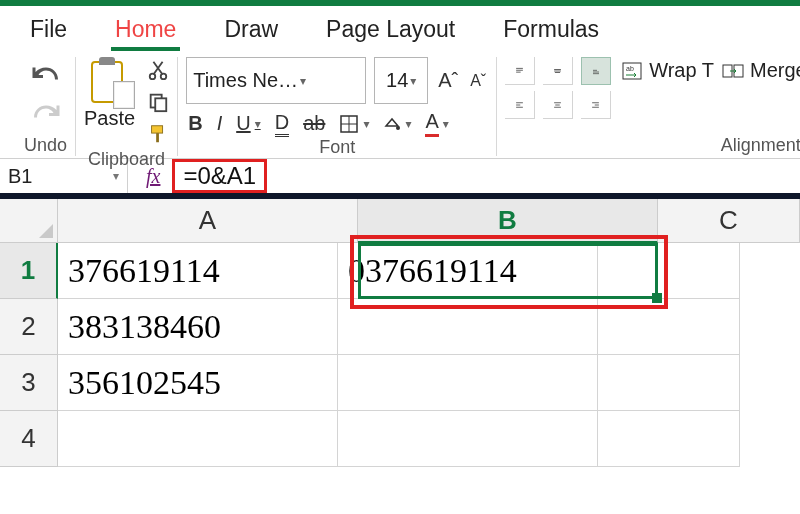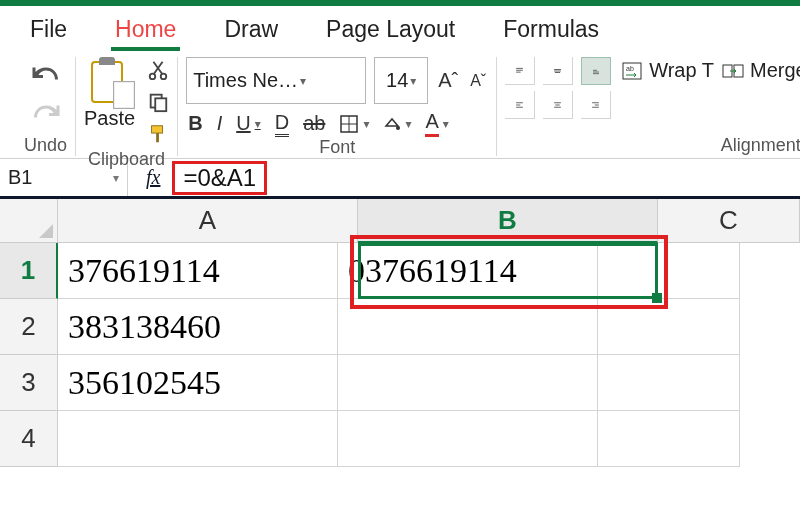--- a/index.html
+++ b/index.html
@@ -106,29 +106,29 @@
   .align-grid { display:grid; grid-template-columns:repeat(3,30px); grid-template-rows:repeat(2,28px); gap:6px 8px;}
   .align-grid .cell { display:flex; align-items:center; justify-content:center; }
   .align-grid .cell svg { width:24px; height:20px; }
   .align-grid .sel { background:#d7e3dc; border:1px solid #9cc1af; }
   .wrap-col { display:flex; flex-direction:row; gap:8px; padding-top:2px;justify-content:center;}
   .wrap-row { display:flex; align-items:center; gap:6px; font-size:20px; color:#222;}
   .wrap-row svg { width:22px; height:20px; }
   .wrap-row.clip { overflow:hidden; white-space:nowrap; max-width:120px;}
   
   .fx-bar {
-    display:flex; align-items:center; border-bottom:3px solid #0f172a;
+    display:flex; align-items:center; border-bottom:6px solid #0f172a;
     height:40px;
   }
   .name-box {
     width:128px; padding:2px 8px; font-size:20px; color:#222;
     border-right:1px solid #d0d0d0; height:100%; display:flex; align-items:center; justify-content:space-between;
   }
   .name-box .caret { color:#777; font-size:12px;}
-  .fx-lbl { font-style:italic; font-family:"Segoe UI", serif; font-size:20px; color:#0f172a; padding:0 12px 0 18px;text-decoration:underline; }
+  .fx-lbl { font-style:italic; font-family:"Segoe UI", serif; font-size:20px; color:#701a75; padding:0 12px 0 18px;text-decoration:underline; }
   .formula-wrap { position:relative; flex:1; display:flex; align-items:center; }
   .formula-txt {
     font-size:24px; color:#111; padding:0 8px;
     border:3px solid #e02020;
   }
   
   .sheet { position:relative; }
   .colhdrs { display:flex; height:44px; }
   .selall {
     width:58px; border-right:1px solid #ccc; border-bottom:1px solid #ccc;

